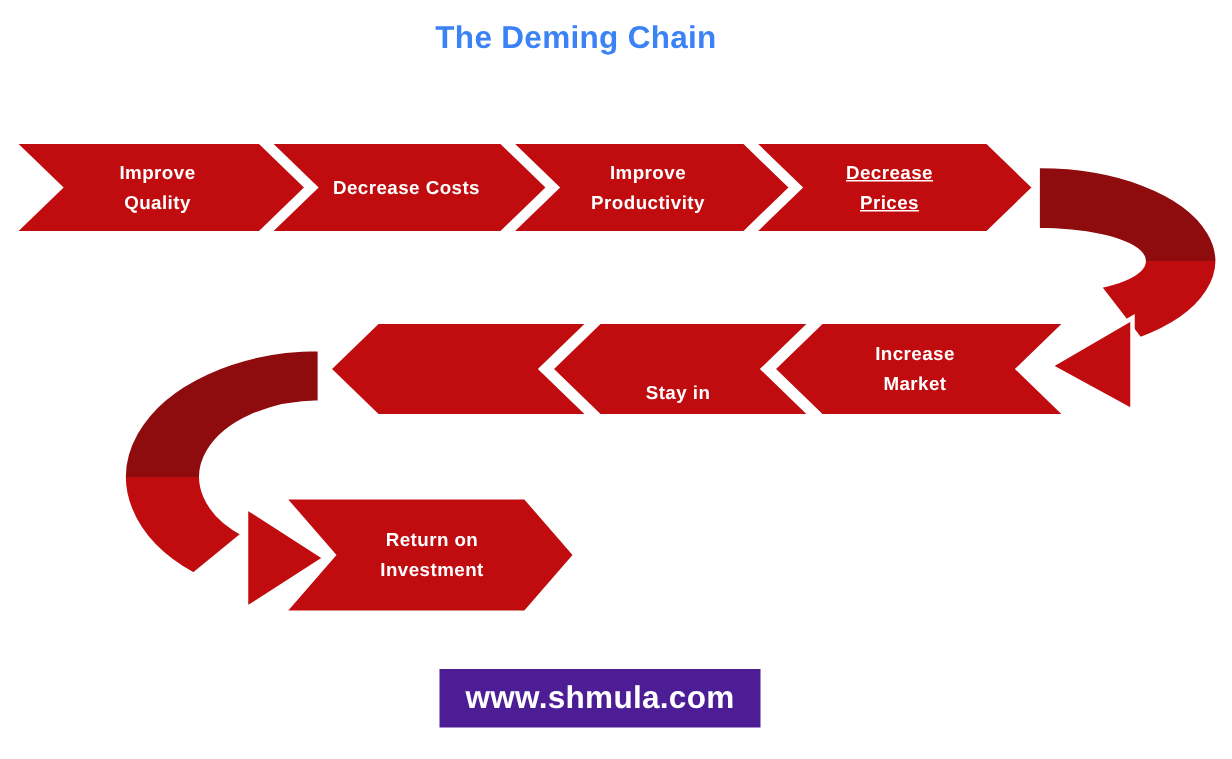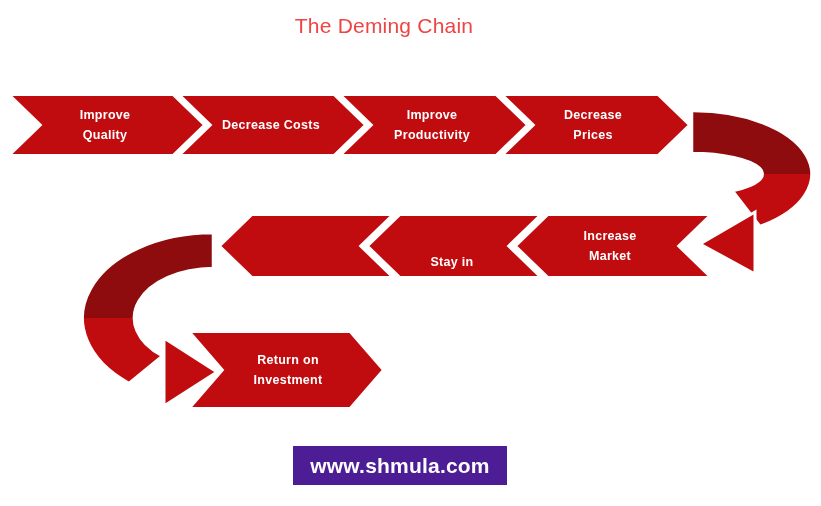--- a/index.html
+++ b/index.html
@@ -7,21 +7,21 @@
     width: 821px; height: 506px;
     background: #ffffff;
     font-family: "Liberation Sans", sans-serif;
     position: relative;
     overflow: hidden;
   }
   .stage { position: absolute; inset: 0; }
   .title {
     position: absolute; top: 14px; left: 0; width: 768px;
     text-align: center;
-    font-size: 21px; font-weight: normal; color: #ef4444;
+    font-size: 21px; font-weight: bold; color: #3b82f6;
     letter-spacing: 0.2px;
   }
   svg.diagram { position: absolute; top: 0; left: 0; }
   .chev { fill: #C00B0F; stroke: #ffffff; stroke-width: 2; stroke-linejoin: miter; }
   .band { fill: #C00B0F; }
   .band-dark { fill: #8E0B0E; }
   .band-outline { fill: none; stroke: #ffffff; stroke-width: 2.5; }
   .arrowhead { fill: #C00B0F; stroke: #ffffff; stroke-width: 3; stroke-linejoin: miter; }
   .label {
     position: absolute;
@@ -80,21 +80,21 @@
 
     <polygon class="arrowhead" points="700,244 755,212 755,274"></polygon>
     <polygon class="arrowhead" points="217,372 164,338 164,406"></polygon>
   </svg>
 
   <div class="label" style="left:105px; top:125px;">Improve
 Quality</div>
   <div class="label" style="left:271px; top:125px;">Decrease Costs</div>
   <div class="label" style="left:432px; top:125px;">Improve
 Productivity</div>
-  <div class="label" style="left:593px; top:125px;">Decrease
+  <div class="label" style="left:593px; top:125px;text-decoration:underline;">Decrease
 Prices</div>
 
   <div class="label" style="left:610px; top:246px;">Increase
 Market</div>
   <div class="label" style="left:452px; top:246px;margin-top:26px;">Stay in
 Business</div>
 
   <div class="label" style="left:288px; top:370px;">Return on
 Investment</div>
 

